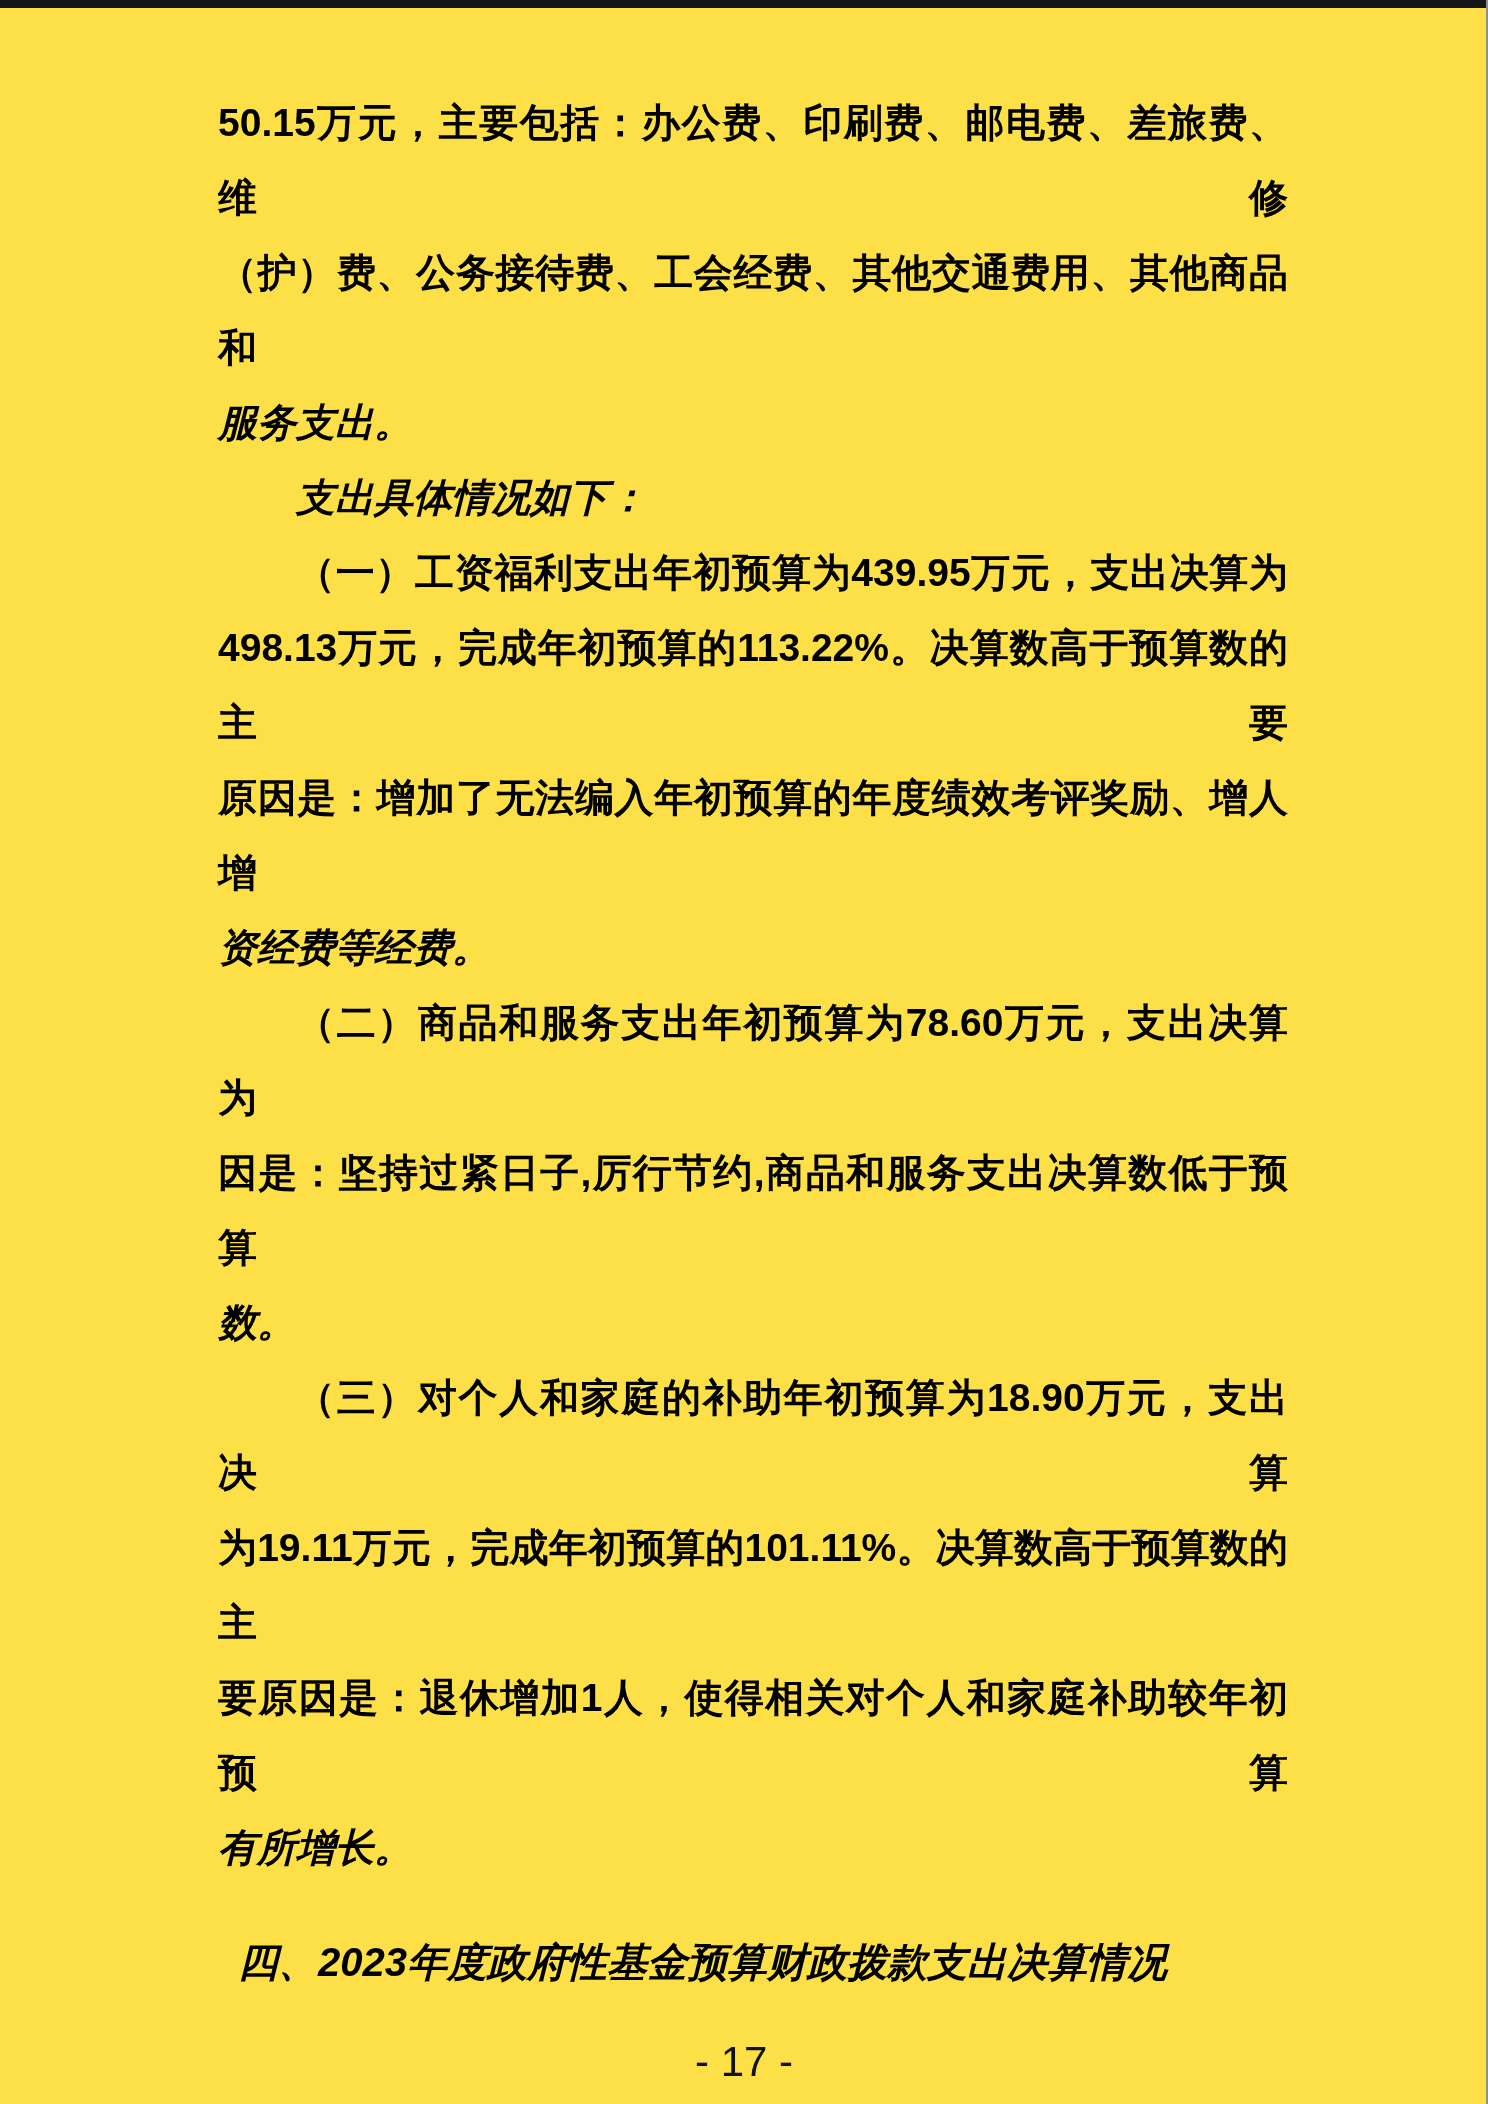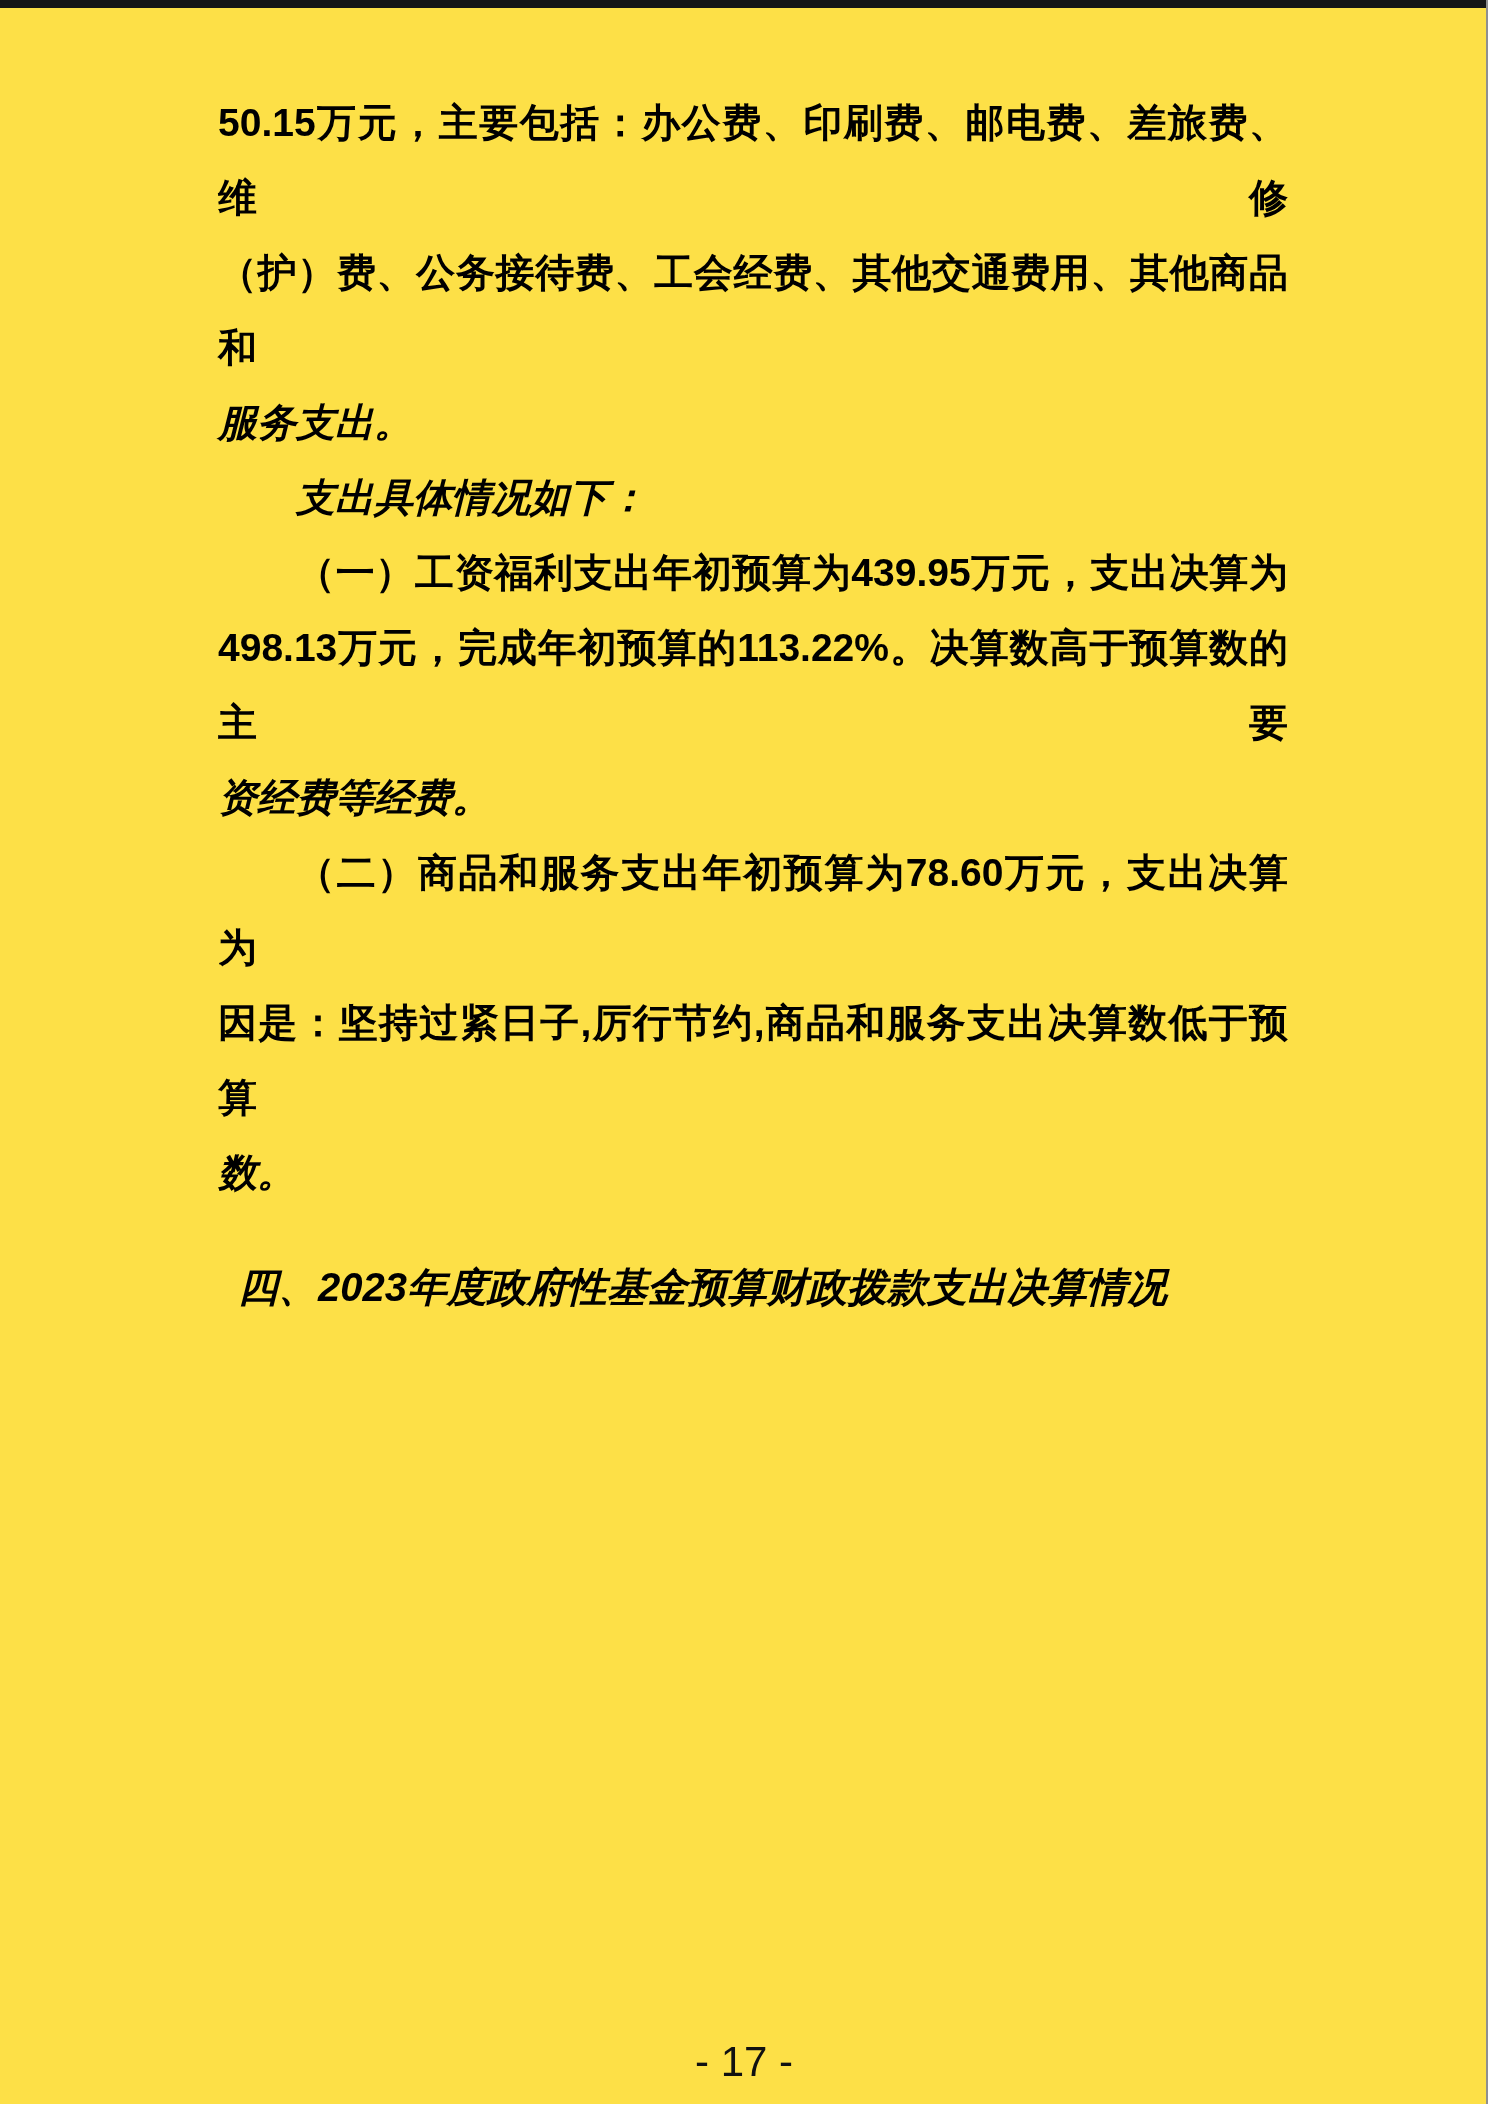--- a/index.html
+++ b/index.html
@@ -82,26 +82,33 @@
         <div class="line">50.15万元，主要包括：办公费、印刷费、邮电费、差旅费、维修</div>
         <div class="line">（护）费、公务接待费、工会经费、其他交通费用、其他商品和</div>
         <div class="line">服务支出。</div>
       </div>
       <div class="para body indent">
         <div class="line">支出具体情况如下：</div>
       </div>
       <div class="para body indent">
         <div class="line">（一）工资福利支出年初预算为439.95万元，支出决算为</div>
         <div class="line">498.13万元，完成年初预算的113.22%。决算数高于预算数的主要</div>
+        <div class="line">原因是：增加了无法编入年初预算的年度绩效考评奖励、增人增</div>
         <div class="line">资经费等经费。</div>
       </div>
       <div class="para body indent">
         <div class="line">（二）商品和服务支出年初预算为78.60万元，支出决算为</div>
         <div class="line">因是：坚持过紧日子,厉行节约,商品和服务支出决算数低于预算</div>
         <div class="line">数。</div>
+      </div>
+      <div class="para body indent">
+        <div class="line">（三）对个人和家庭的补助年初预算为18.90万元，支出决算</div>
+        <div class="line">为19.11万元，完成年初预算的101.11%。决算数高于预算数的主</div>
+        <div class="line">要原因是：退休增加1人，使得相关对个人和家庭补助较年初预算</div>
+        <div class="line">有所增长。</div>
       </div>
       <div class="para heading indent">
         <div class="line">四、2023年度政府性基金预算财政拨款支出决算情况</div>
       </div>
     </div>
 
   <div class="footer">- 17 -</div>
 </div>
 
 </body></html>

